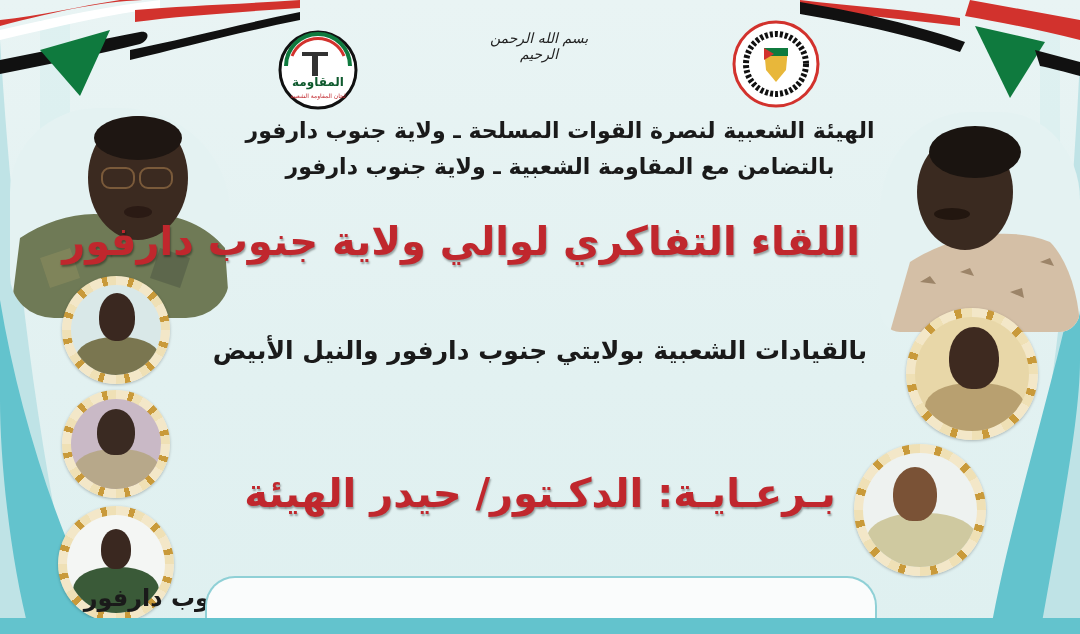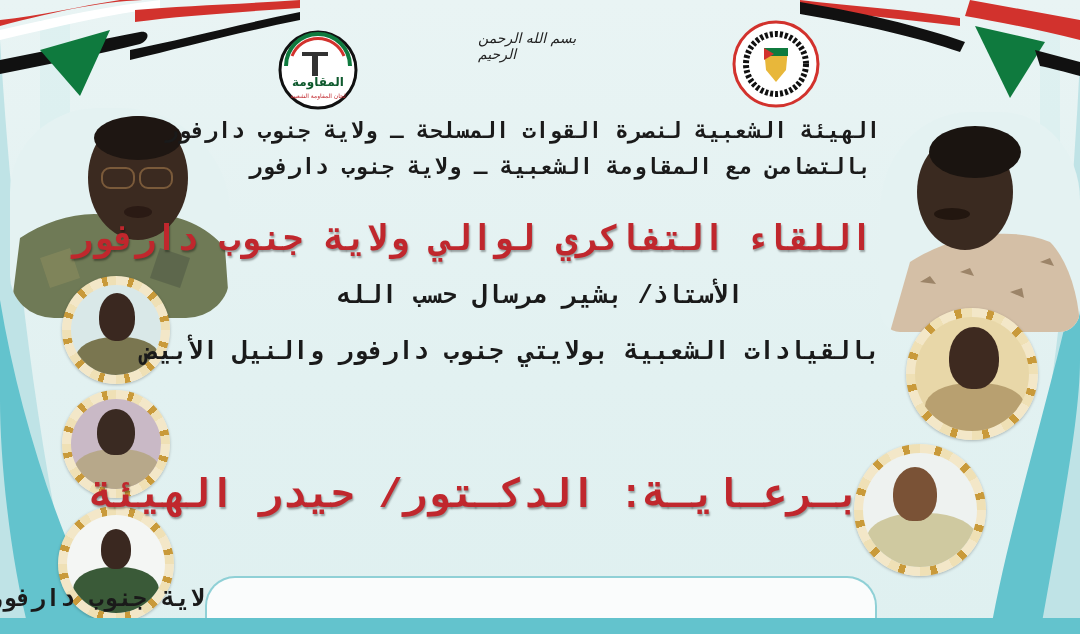--- a/index.html
+++ b/index.html
@@ -14,26 +14,26 @@
       background: linear-gradient(180deg, #e9f4f4 0%, #e2f1f1 60%, #dff0f0 100%); }
 
     
     .bg-svg { position: absolute; inset: 0; width: 1080px; height: 634px; }
 
     .logo { position: absolute; border-radius: 50%; display: flex; align-items: flex-start; justify-content: center; }
     .logo-left { left: 272px; top: 26px; width: 92px; height: 86px; }
     .logo-right { left: 730px; top: 18px; width: 92px; height: 92px; }
 
     .basmala { position: absolute; left: 478px; top: 30px; width: 122px; height: 26px;
-      font-family: "DejaVu Serif", serif; font-size: 14px; color: #222; text-align: left; font-style: italic; letter-spacing: -1px; }
+      font-family: "DejaVu Serif", serif; font-size: 14px; color: #222; text-align: center; font-style: italic; letter-spacing: -1px; }
 
-    .txt { position: absolute; left: 0; right: 0; text-align: center; white-space: nowrap; direction: rtl; font-family: Liberation Mono, monospace; }
+    .txt { position: absolute; left: 0; right: 0; text-align: center; white-space: nowrap; direction: rtl; }
     .line1 { top: 118px; font-size: 22px; font-weight: bold; color: #1a1a1a; left: 240px; right: 200px; }
     .line2 { top: 154px; font-size: 22px; font-weight: bold; color: #1a1a1a; left: 240px; right: 200px; }
-    .headline-red { top: 218px; font-size: 35px; font-weight: bold; color: #c0272d; left: 220px; right: 208px;
+    .headline-red { top: 218px; font-size: 40px; font-weight: bold; color: #c0272d; left: 220px; right: 220px;
       text-shadow: 1px 2px 2px rgba(0,0,0,0.35); }
     .name1 { top: 280px; font-size: 25px; font-weight: bold; color: #1a1a1a; left: 240px; right: 240px; }
     .leaders { top: 336px; font-size: 25px; font-weight: bold; color: #1a1a1a; left: 200px; right: 200px; }
     .headline-green { top: 398px; font-size: 40px; font-weight: bold; color: #1a6b3a; left: 220px; right: 220px;
       text-shadow: 1px 2px 2px rgba(0,0,0,0.35); letter-spacing: 1px; }
     .patron { top: 470px; font-size: 40px; font-weight: bold; color: #c0272d; left: 220px; right: 220px;
       text-shadow: 1px 2px 2px rgba(0,0,0,0.35); letter-spacing: 1px; }
     .patron-title { top: 536px; font-size: 24px; font-weight: bold; color: #1a1a1a; left: 240px; right: 240px; margin-top: 48px; }
 
     .info-box { position: absolute; left: 205px; top: 576px; width: 672px; height: 58px;
@@ -170,21 +170,20 @@
   <div class="frame f5">
     <div class="inner" style="background:#eef2f0;">
       <div class="body-shape" style="left:4px; top:60px; width:110px; height:56px; background:#cfc9a0;"></div>
       <div class="face" style="left:30px; top:14px; width:44px; height:54px; background:#7a5236;"></div>
     </div>
   </div>
 
   <div class="txt line1">الهيئة الشعبية لنصرة القوات المسلحة ـ ولاية جنوب دارفور</div>
   <div class="txt line2">بالتضامن مع المقاومة الشعبية ـ ولاية جنوب دارفور</div>
   <div class="txt headline-red">اللقاء التفاكري لوالي ولاية جنوب دارفور</div>
-  <div class="txt name1">الأستاذ/ بشير مرسال حسب الله</div>
   <div class="txt leaders">بالقيادات الشعبية بولايتي جنوب دارفور والنيل الأبيض</div>
   <div class="txt patron">بـرعـايـة: الدكـتور/ حيدر الهيئة</div>
   <div class="txt patron-title">رئيس الهيئة الشعبية لنفرة القوات المسلحة - ولاية جنوب دارفور</div>
 
   <div class="info-box">
   </div>
   <div class="bottom-band"></div>
 </div>
 
 </body></html>

